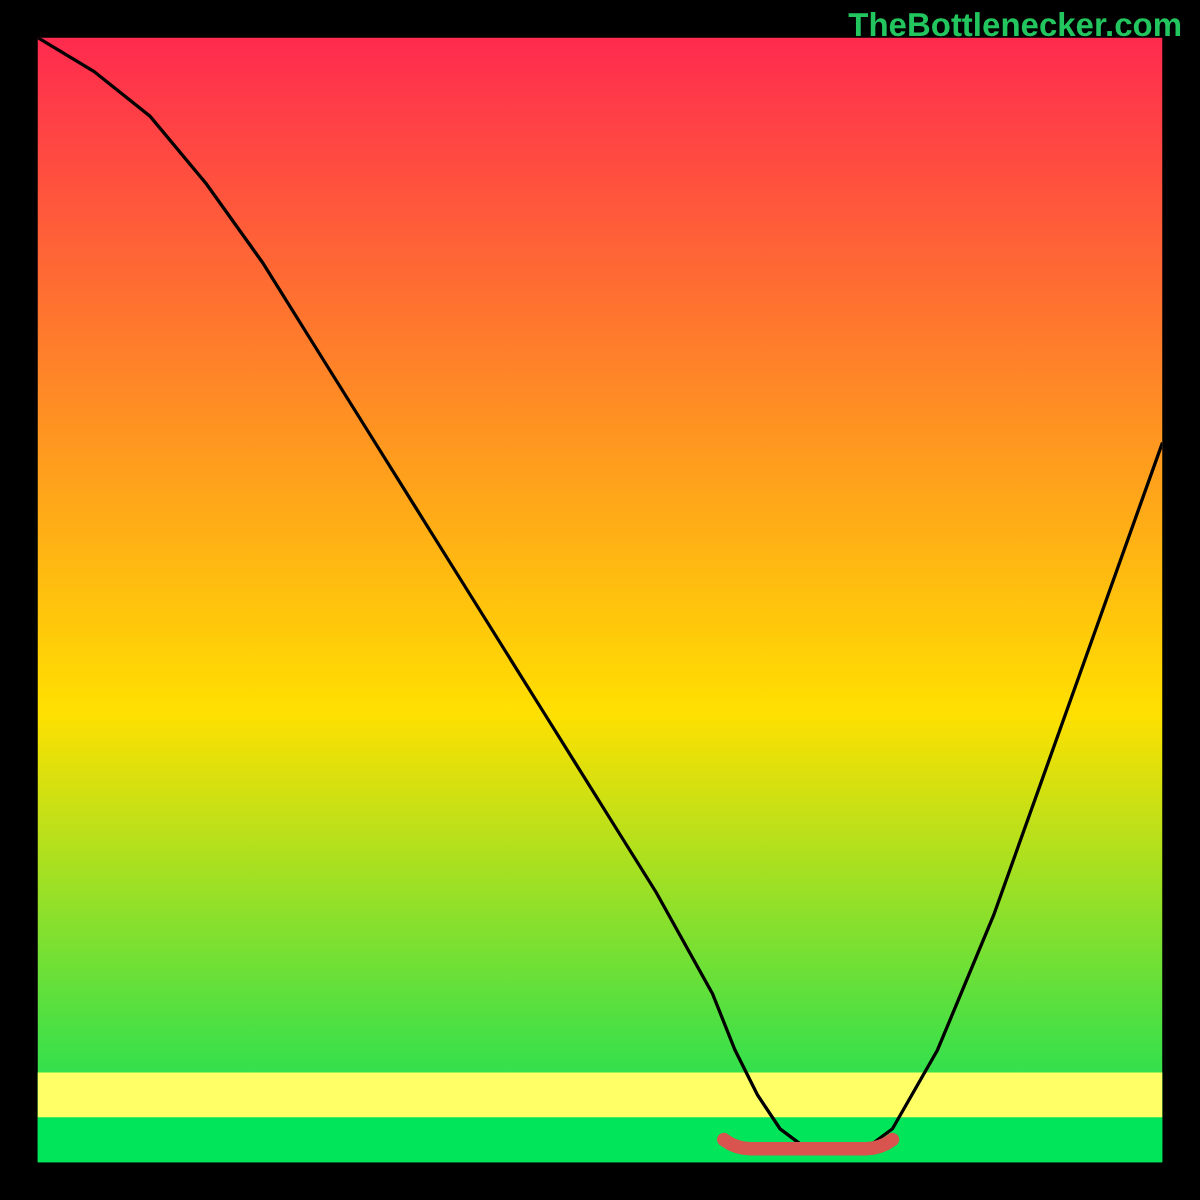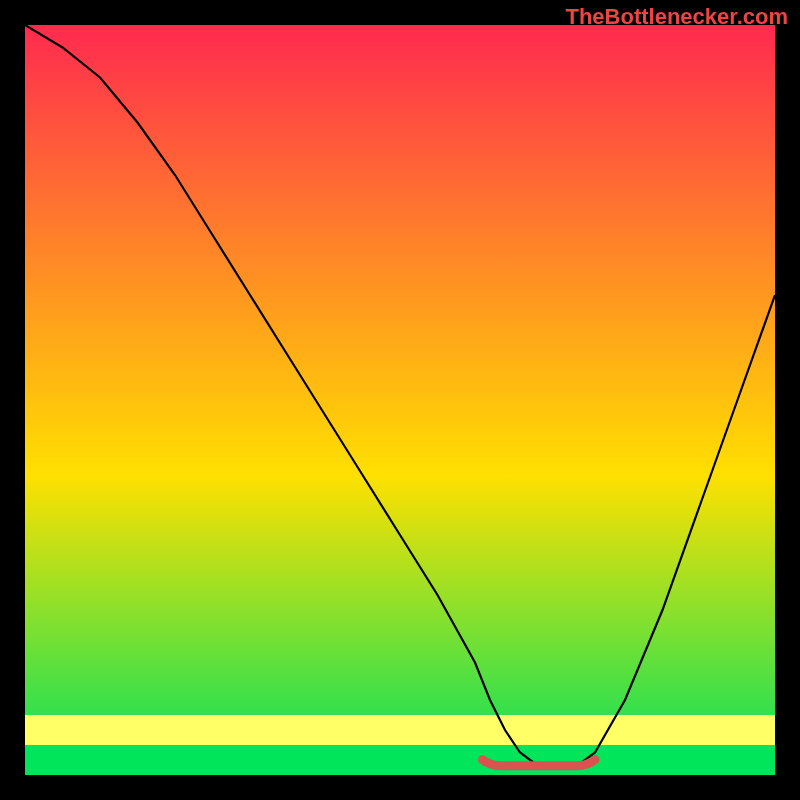--- a/index.html
+++ b/index.html
@@ -15,21 +15,21 @@
     position: absolute;
     left: 25px;
     top: 25px;
     width: 750px;
     height: 750px;
   }
   .watermark {
     position: absolute;
     top: 4px;
     right: 12px;
-    color: #ef4444;
+    color: #22c55e;
     font-size: 22px;
     font-weight: bold;
     z-index: 10;
   }
 </style>
 </head>
 <body>
 
 <div class="watermark">TheBottlenecker.com</div>
 

